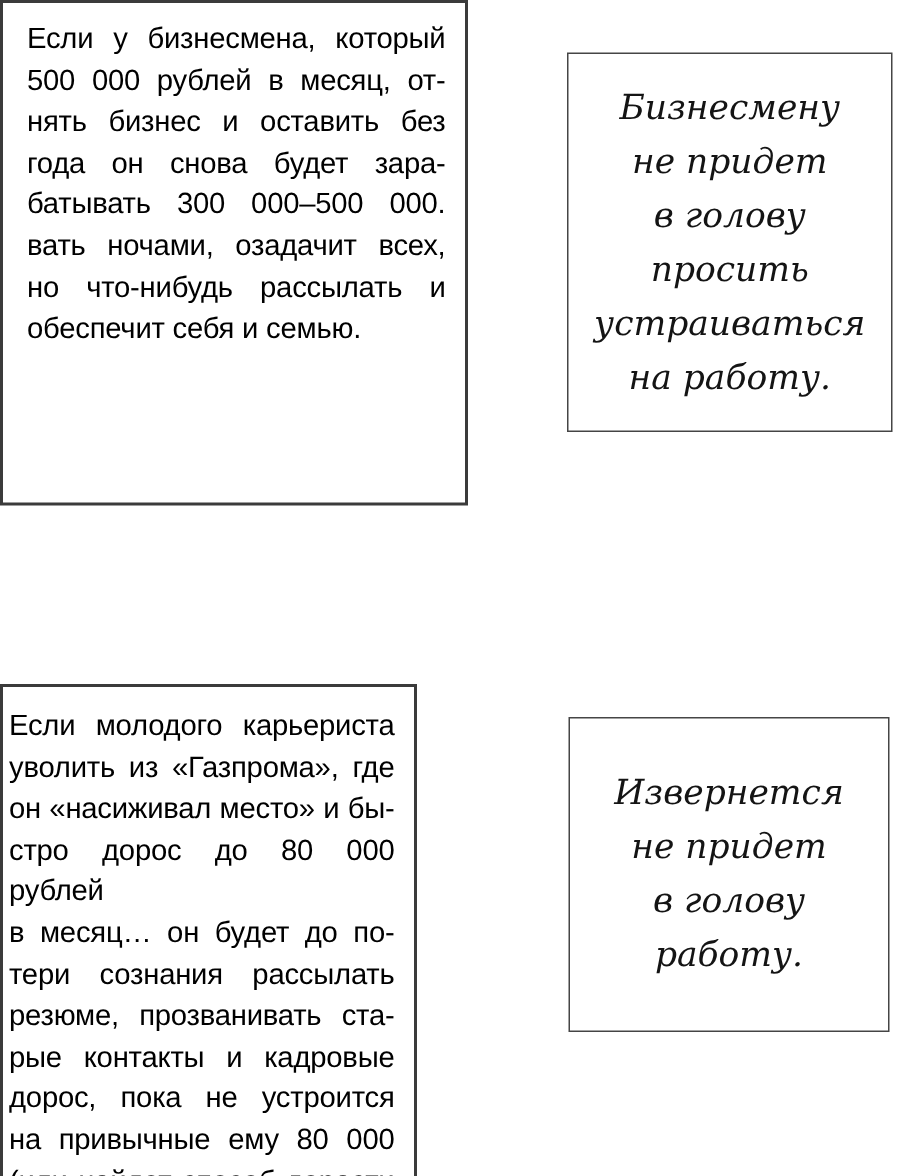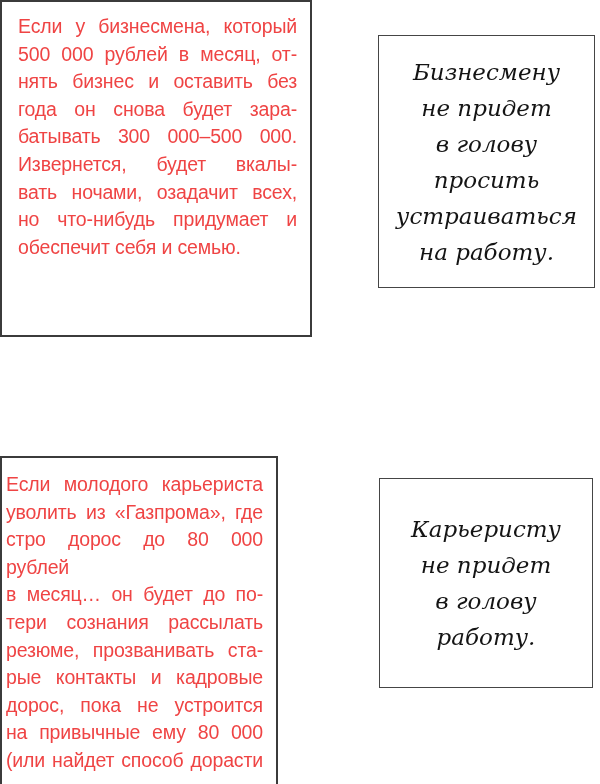--- a/index.html
+++ b/index.html
@@ -45,21 +45,21 @@
     margin-top: 40px;
   }
   #careerist-note-box {
     left: 379px; top: 478px;
     width: 214px; height: 210px;
     padding: 4px 8px;
   }
   .body-text {
     font-size: 19.5px;
     line-height: 27.6px;
-    color: #ef4444;
+    color: #000000;
     letter-spacing: -0.15px;
   }
   .body-text .tline {
     text-align: justify;
     text-align-last: justify;
   }
   .body-text .tline.last {
     text-align-last: left;
   }
   .hand-text {
@@ -77,52 +77,52 @@
 </head>
 <body>
 
 <section class="box box-paragraph" id="businessman-paragraph-box">
   <div class="body-text">
       <div class="tline">Если у бизнесмена, который</div>
       <div class="tline">500&nbsp;000 рублей в месяц, от-</div>
       <div class="tline">нять бизнес и оставить без</div>
       <div class="tline">года он снова будет зара-</div>
       <div class="tline">батывать 300&nbsp;000–500&nbsp;000.</div>
-      <div class="tline">Извернется, будет вкалы-</div>
       <div class="tline">вать ночами, озадачит всех,</div>
-      <div class="tline">но что-нибудь придумает и</div>
+      <div class="tline">но что-нибудь рассылать и</div>
       <div class="tline last">обеспечит себя и семью.</div>
     </div>
 </section>
 
 <section class="box box-note" id="businessman-note-box">
   <div class="hand-text">
       <div class="tline">Бизнесмену</div>
       <div class="tline">не придет</div>
       <div class="tline">в голову просить</div>
       <div class="tline">устраиваться</div>
       <div class="tline last">на работу.</div>
     </div>
 </section>
 
 <section class="box box-paragraph" id="careerist-paragraph-box">
   <div class="body-text">
       <div class="tline">Если молодого карьериста</div>
       <div class="tline">уволить из «Газпрома», где</div>
+      <div class="tline">он «насиживал место» и бы-</div>
       <div class="tline">стро дорос до 80&nbsp;000 рублей</div>
       <div class="tline">в месяц… он будет до по-</div>
       <div class="tline">тери сознания рассылать</div>
       <div class="tline">резюме, прозванивать ста-</div>
       <div class="tline">рые контакты и кадровые</div>
       <div class="tline">дорос, пока не устроится</div>
       <div class="tline">на привычные ему 80&nbsp;000</div>
       <div class="tline">(или найдет способ дорасти</div>
     </div>
 </section>
 
 <section class="box box-note" id="careerist-note-box">
   <div class="hand-text">
-      <div class="tline">Карьеристу</div>
+      <div class="tline">Извернется</div>
       <div class="tline">не придет</div>
       <div class="tline">в голову</div>
       <div class="tline last">работу.</div>
     </div>
 </section>
 
 </body></html>

